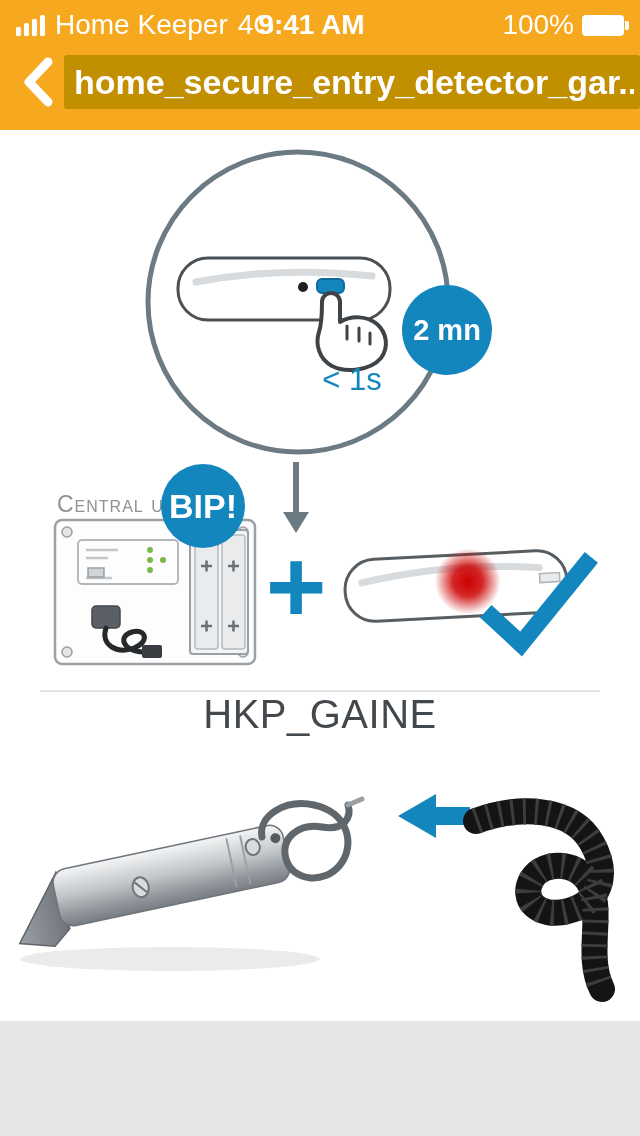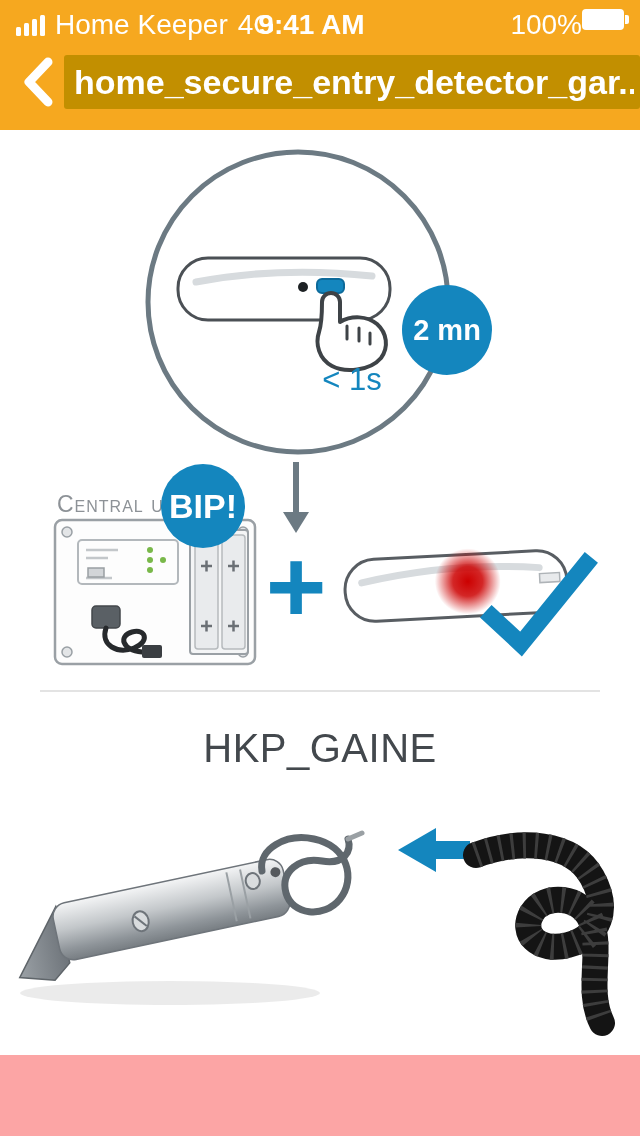--- a/index.html
+++ b/index.html
@@ -6,21 +6,21 @@
   body {
     background: #ffffff;
     font-family: "Liberation Sans", sans-serif;
     -webkit-font-smoothing: antialiased;
   }
   .screen {
     position: relative;
     width: 640px;
     height: 1136px;
     margin: 0 auto;
-    background: #fca5a5;
+    background: #e5e5e5;
     overflow: hidden;
   }
   
   .header { background: #F6A81F; }
   .status-bar {
     position: relative;
     height: 44px;
     display: flex;
     align-items: center;
     padding: 6px 16px 0 16px;
@@ -29,21 +29,21 @@
   }
   .sb-left { display: flex; align-items: center; gap: 10px; }
   .signal { display: inline-flex; align-items: flex-end; gap: 3px; height: 22px; }
   .signal i { display: block; width: 5px; background: #fff; border-radius: 1.5px; }
   .signal i:nth-child(1){height:9px;} .signal i:nth-child(2){height:13px;}
   .signal i:nth-child(3){height:17px;} .signal i:nth-child(4){height:21px;}
   .sb-time {
     position: absolute; left: 50%; transform: translateX(-58%);
     font-weight: bold;
   }
-  .sb-right { margin-left: auto; display: flex; gap: 0; }
+  .sb-right { margin-left: auto; display: flex; align-items: center; gap: 8px; }
   .battery {
     position: relative; display: inline-block;
     width: 42px; height: 21px; background: #ffffff; border-radius: 4px;
   }
   .battery::after {
     content: ""; position: absolute; right: -5px; top: 6px;
     width: 4px; height: 9px; background: #ffffff;
     border-radius: 0 2px 2px 0;
   }
   .nav-bar {
@@ -81,21 +81,21 @@
     width: 560px; height: 2px; margin: 0 auto;
     background: #e3e3e3;
   }
   .section-title {
     text-align: center;
     font-size: 40px;
     font-weight: 400;
     color: #43484D;
     letter-spacing: 0.5px;
   }
-  .section-title.gaine { margin-top: 34px; }
+  .section-title.gaine { }
   .section-title.raccordement { margin-top: 28px; }
   .gaine-illus { margin-top: 24px; }
   svg text { font-family: "Liberation Sans", sans-serif; }
   .small-caps { font-variant: small-caps; letter-spacing: 1px; }
 </style>
 </head>
 <body>
 
 <div class="screen">
 

